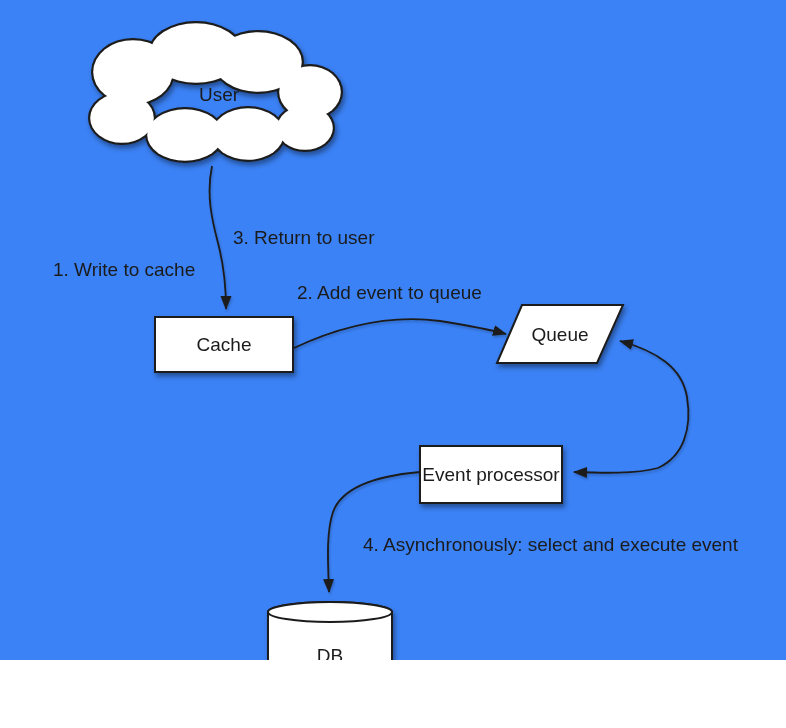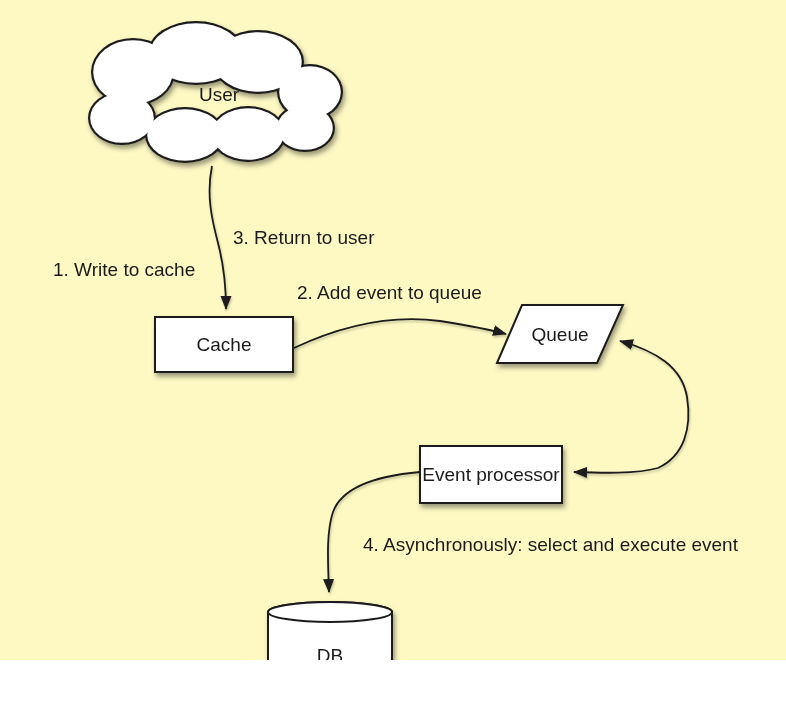--- a/index.html
+++ b/index.html
@@ -4,21 +4,21 @@
 <style>
   html, body {
     margin: 0;
     padding: 0;
     background: #ffffff;
   }
   .stage {
     position: relative;
     width: 786px;
     height: 660px;
-    background: #fef9c3;
+    background: #3b82f6;
     overflow: hidden;
     font-family: "Liberation Sans", sans-serif;
   }
   svg { display: block; }
   .shape {
     fill: #ffffff;
     stroke: #1b1b1b;
     stroke-width: 2;
   }
   .shadowed { filter: url(#softshadow); }

